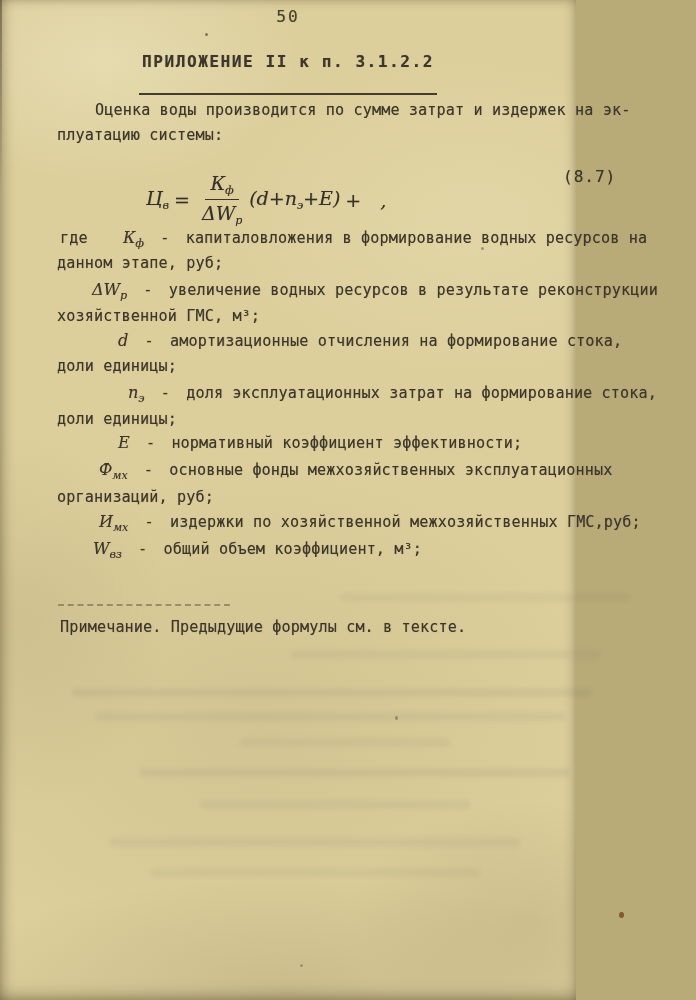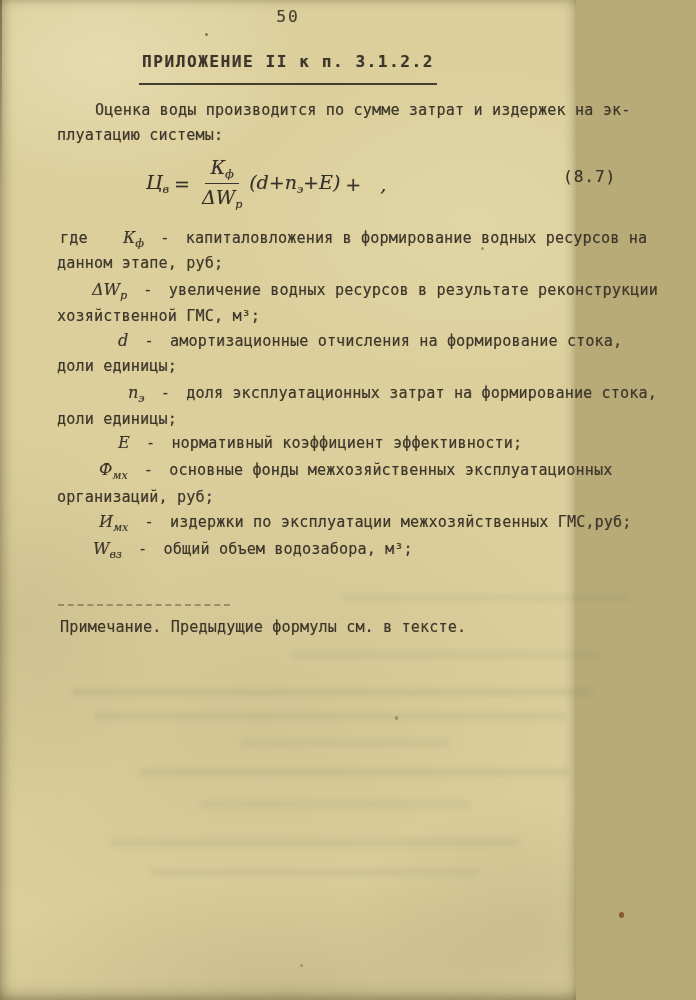--- a/index.html
+++ b/index.html
@@ -23,36 +23,36 @@
     color:#3c362b;
   }
   .tline{
     position:absolute;white-space:nowrap;
     font-size:15px;letter-spacing:.2px;line-height:20px;
     text-shadow:.3px .3px .7px rgba(55,45,32,.45);
   }
   .pageno{font-size:16px;letter-spacing:2px;color:#4b4330;}
   .title{
     font-size:16px;font-weight:bold;letter-spacing:1.6px;
-    border-bottom:2px solid #443d2d;padding:0 3px 12px 3px;
+    border-bottom:2px solid #443d2d;padding:0 3px 22px 3px;
   }
   .sym{
     font-family:"DejaVu Serif", serif;font-style:italic;
     font-size:16px;letter-spacing:0;
   }
   .sym sub,.frm sub{font-size:11px;vertical-align:-4px;letter-spacing:0;}
   .dash{margin:0 7px;}
   .wherelbl{margin-right:26px;}
   .frm{
     position:absolute;display:flex;align-items:center;
     font-family:"DejaVu Serif", serif;font-style:italic;
     font-size:19px;color:#35302a;
     text-shadow:.3px .3px .8px rgba(50,42,30,.4);
   }
-  .frac{display:inline-flex;flex-direction:column;align-items:center;margin:1px 7px;}
+  .frac{display:inline-flex;flex-direction:column;align-items:center;margin:17px 7px;}
   .frac .num{padding:0 5px 2px 5px;border-bottom:1.7px solid #3a342c;}
   .frac .den{padding-top:2px;}
   .frm .op{margin:0 5px;}
   .frm .comma{margin-left:14px;}
   .fnum{position:absolute;font-size:16px;letter-spacing:1px;}
   .note-overline{
     position:absolute;border-top:2px dashed rgba(82,72,50,.45);height:0;
   }
   .ghost{
     position:absolute;height:9px;border-radius:4px;
@@ -131,27 +131,27 @@
   <div class="tline" style="top:460px;left:99px;">
     <span class="sym"><span>Ф</span><sub>мх</sub></span>
     <span class="dash">-</span>
     <span>основные фонды межхозяйственных эксплуатационных</span>
   </div>
   <div class="tline" style="top:487px;left:57px;">организаций, руб;</div>
 
   <div class="tline" style="top:512px;left:99px;">
     <span class="sym"><span>И</span><sub>мх</sub></span>
     <span class="dash">-</span>
-    <span>издержки по эксплуатации межхозяйственных ГМС,руб;</span>
+    <span>издержки по хозяйственной межхозяйственных ГМС,руб;</span>
   </div>
 
   <div class="tline" style="top:539px;left:93px;">
     <span class="sym"><span>W</span><sub>вз</sub></span>
     <span class="dash">-</span>
-    <span>общий объем водозабора, м³;</span>
+    <span>общий объем коэффициент, м³;</span>
   </div>
 
   <div class="note-overline" style="top:604px;left:58px;width:172px;"></div>
   <div class="tline" style="top:617px;left:60px;">Примечание. Предыдущие формулы см. в тексте.</div>
 
   <div class="ghost" style="top:593px;left:340px;width:290px;opacity:.07;"></div>
   <div class="ghost" style="top:650px;left:290px;width:310px;opacity:.08;"></div>
   <div class="ghost" style="top:688px;left:72px;width:520px;opacity:.10;"></div>
   <div class="ghost" style="top:712px;left:95px;width:470px;opacity:.09;"></div>
   <div class="ghost" style="top:738px;left:240px;width:210px;opacity:.08;"></div>

